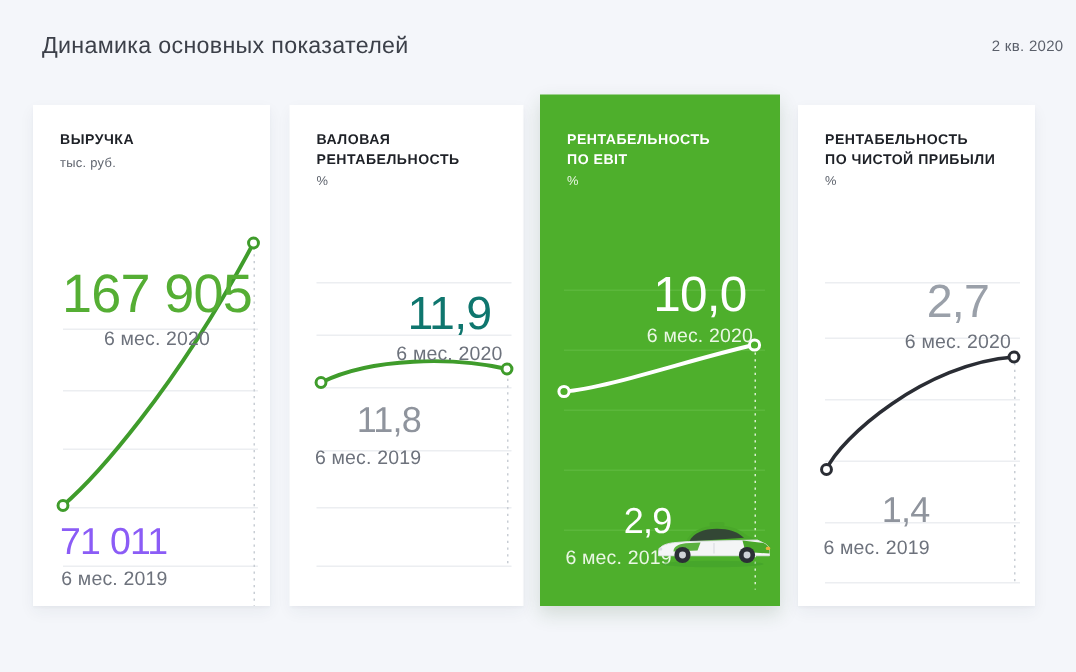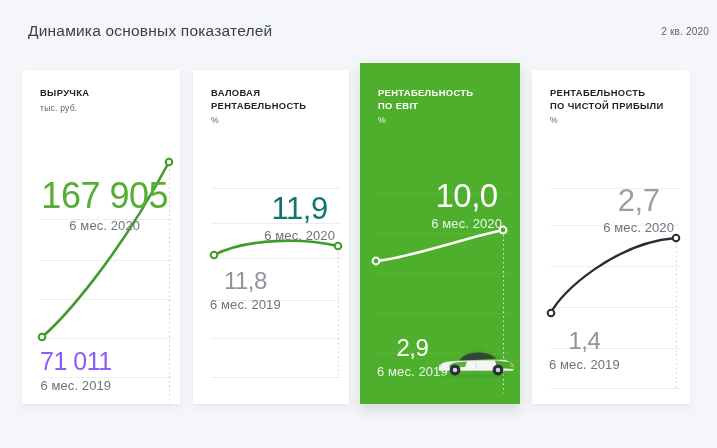--- a/index.html
+++ b/index.html
@@ -51,21 +51,21 @@
   .plot { position: absolute; left: 0; top: 0; width: 100%; height: 100%; }
   .plot svg { position: absolute; left: 0; top: 0; }
 
   
   .val {
     position: absolute; text-align: center; white-space: nowrap;
     font-weight: 300; letter-spacing: -0.5px;
   }
   .val .num { display: block; line-height: 1; }
   .val .sub { display: block; font-size: 13px; letter-spacing: .1px; margin-top: 4px; font-weight: 400; }
-  .val.left { text-align: center; }
+  .val.left { text-align: right; }
 
   
   .c1 .val-top  { right: 12px; top: 108px; }
   .c1 .val-top .num { font-size: 36px; color: #55ae34; }
   .c1 .val-top .sub { color: #6d727c; }
   .c1 .val-bot  { left: 18px; top: 279px; }
   .c1 .val-bot .num { font-size: 25px; color: #8b5cf6; }
   .c1 .val-bot .sub { color: #6d727c; }
 
   

